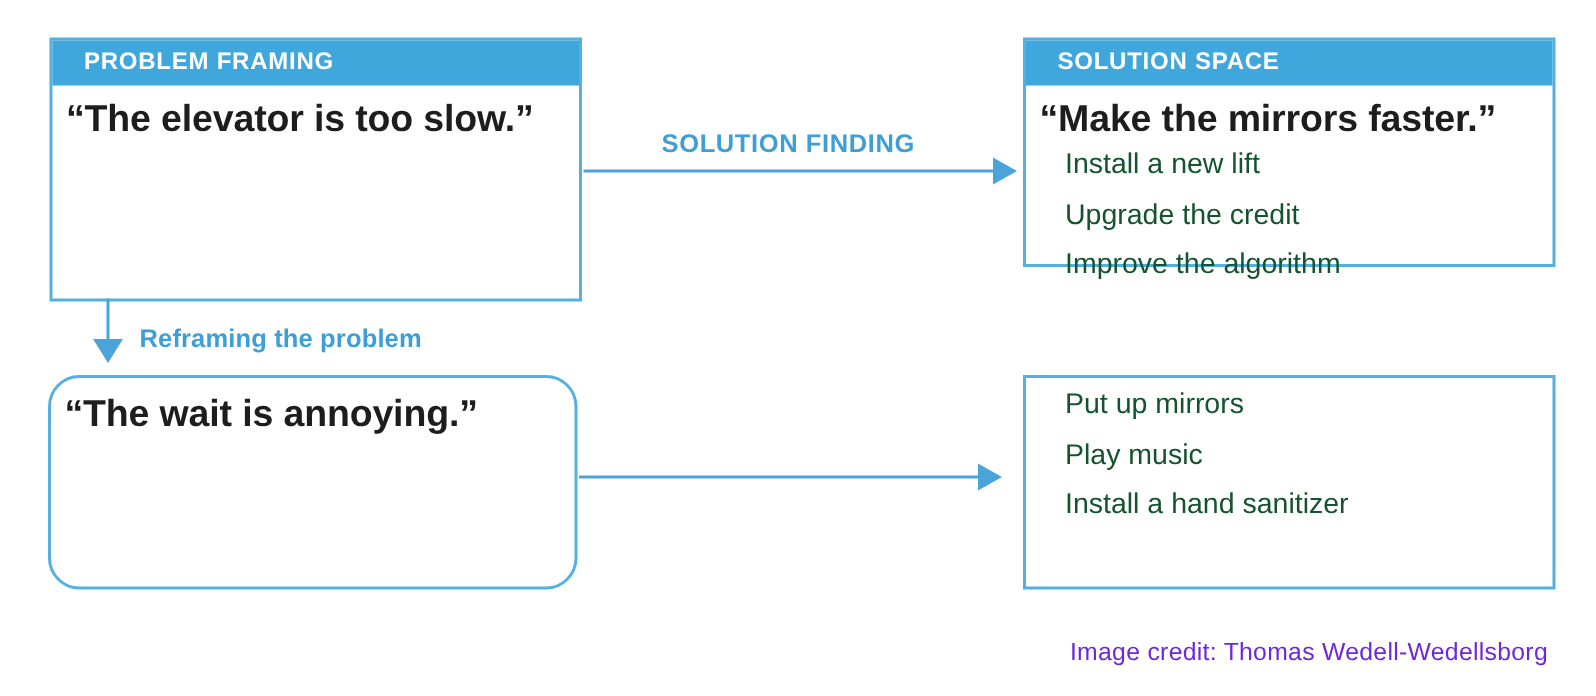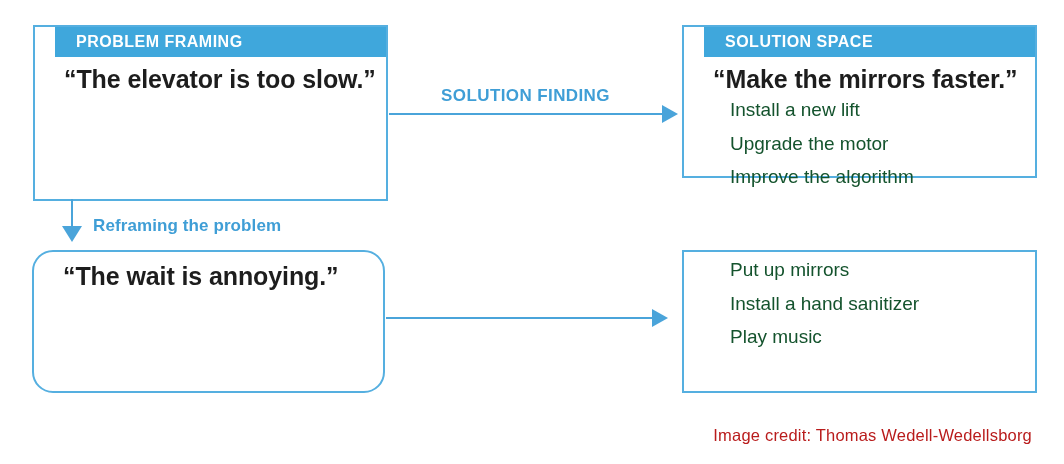--- a/index.html
+++ b/index.html
@@ -10,21 +10,20 @@
     background: #ffffff;
     font-family: "Liberation Sans", sans-serif;
     color: #1d1d1d;
     overflow: hidden;
   }
   .box {
     position: absolute;
     background: #ffffff;
     border: 2px solid var(--border-blue);
     box-sizing: border-box;
-    padding-left: 20px;
   }
   .box-header {
     background: var(--header-blue);
     color: #ffffff;
     font-weight: 700;
     font-size: 16px;
     letter-spacing: 0.5px;
     line-height: 30px;
     height: 30px;
     padding-left: 21px;
@@ -89,41 +88,41 @@
     letter-spacing: 0.4px;
     white-space: nowrap;
   }
   .solution-finding-label { left: 389px; top: 86px; width: 273px; text-align: center; }
   .reframing-label { left: 93px; top: 216px; letter-spacing: 0.1px; }
   .credit {
     position: absolute;
     right: 32px;
     top: 426px;
     font-size: 16.5px;
-    color: #b91c1c;
+    color: #6d28d9;
     font-weight: 400;
     letter-spacing: 0.2px;
   }
 </style>
 </head>
 <body>
 
 <div class="canvas">
 
   <div class="box problem-box">
     <div class="box-header">PROBLEM FRAMING</div>
     <div class="quote">“The elevator is too slow.”</div>
   </div>
 
   <div class="box solution-box">
     <div class="box-header">SOLUTION SPACE</div>
     <div class="quote">“Make the mirrors faster.”</div>
     <div class="sol-list">
       <div>Install a new lift</div>
-      <div>Upgrade the motor</div>
+      <div>Upgrade the credit</div>
       <div>Improve the algorithm</div>
     </div>
   </div>
 
   <div class="flow-label solution-finding-label">SOLUTION FINDING</div>
   <div class="h-arrow arrow-top">
     <span class="head"></span>
   </div>
 
   <div class="v-arrow">
@@ -135,20 +134,20 @@
     <div class="quote" style="padding-top:11px;">“The wait is annoying.”</div>
   </div>
 
   <div class="h-arrow arrow-bottom">
     <span class="head"></span>
   </div>
 
   <div class="box solution2-box">
     <div class="sol-list">
       <div>Put up mirrors</div>
+      <div>Play music</div>
       <div>Install a hand sanitizer</div>
-      <div>Play music</div>
     </div>
   </div>
 
   <div class="credit">Image credit: Thomas Wedell-Wedellsborg</div>
 
 </div>
 
 </body></html>

